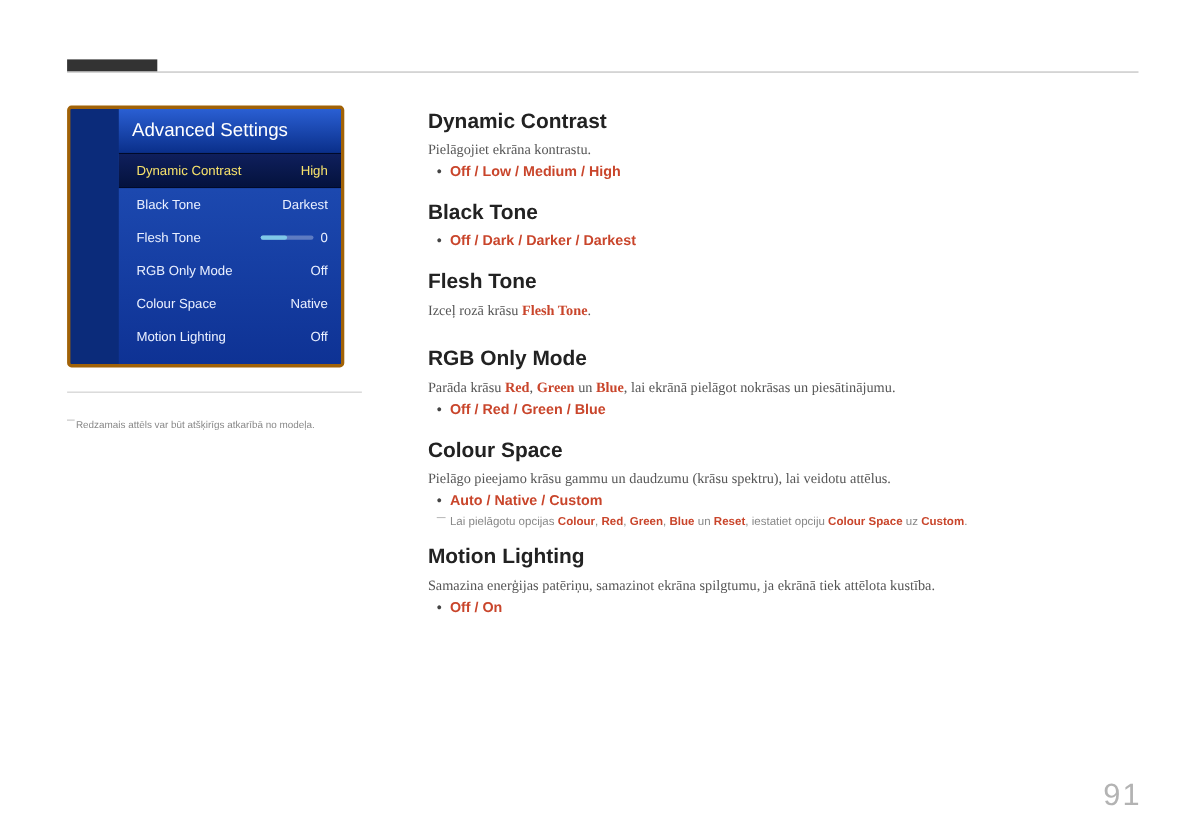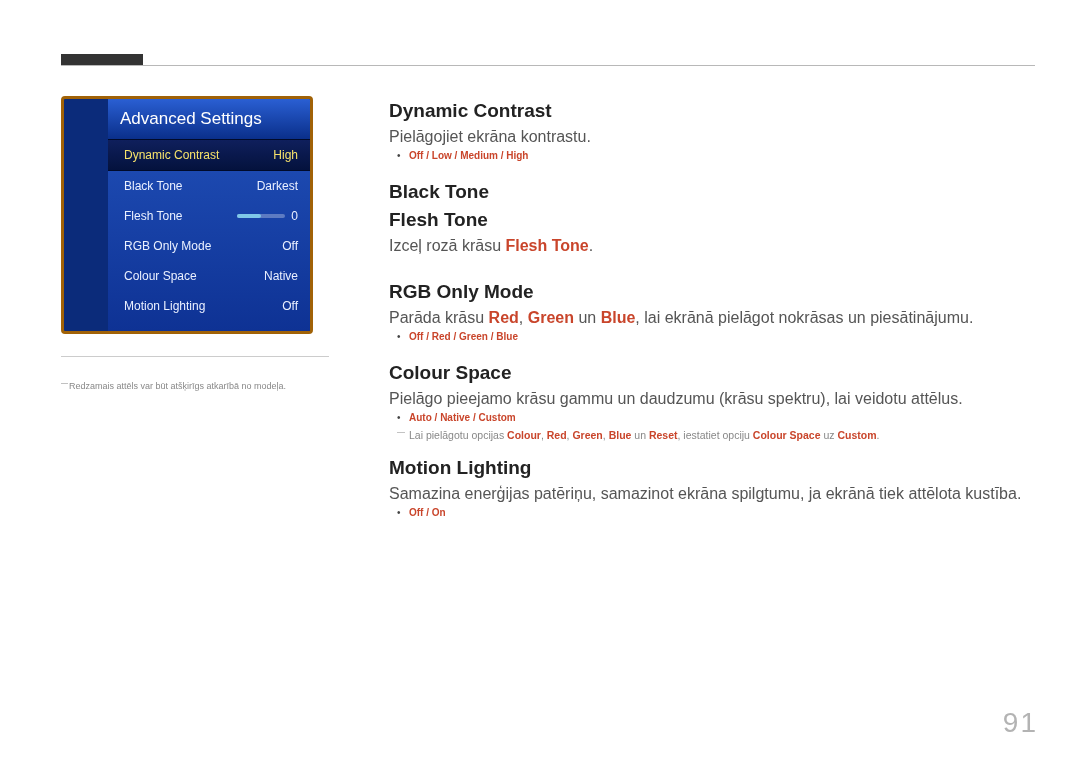--- a/index.html
+++ b/index.html
@@ -123,26 +123,27 @@
   }
   
   .doc { flex: 1; margin-top: 4px; }
   .doc h2 {
     font-size: 19px;
     font-weight: 600;
     margin: 0 0 6px 0;
     color: #222;
   }
   .doc .desc {
-    font-size: 16px;
+    font-size: 13px;
     color: #555;
     margin: 0 0 4px 0;
+    font-family: Liberation Serif, serif;
   }
   .doc .bullet {
-    font-size: 10px;
+    font-size: 13px;
     margin: 3px 0 20px 0;
     padding-left: 20px;
     position: relative;
   }
   .doc .bullet::before {
     content: "•";
     position: absolute;
     left: 8px;
     top: 0;
     color: #444;
@@ -219,20 +220,23 @@
     <div class="section">
       <h2>Dynamic Contrast</h2>
       <p class="desc">Pielāgojiet ekrāna kontrastu.</p>
       <div class="bullet">
         <span class="opt">Off</span><span class="sep"> / </span><span class="opt">Low</span><span class="sep"> / </span><span class="opt">Medium</span><span class="sep"> / </span><span class="opt">High</span>
       </div>
     </div>
 
     <div class="section">
       <h2>Black Tone</h2>
+      <div class="bullet">
+        <span class="opt">Off</span><span class="sep"> / </span><span class="opt">Dark</span><span class="sep"> / </span><span class="opt">Darker</span><span class="sep"> / </span><span class="opt">Darkest</span>
+      </div>
     </div>
 
     <div class="section">
       <h2>Flesh Tone</h2>
       <p class="desc"><span>Izceļ rozā krāsu </span><span class="opt">Flesh Tone</span><span>.</span></p>
       <div style="height:18px"></div>
     </div>
 
     <div class="section">
       <h2>RGB Only Mode</h2>

